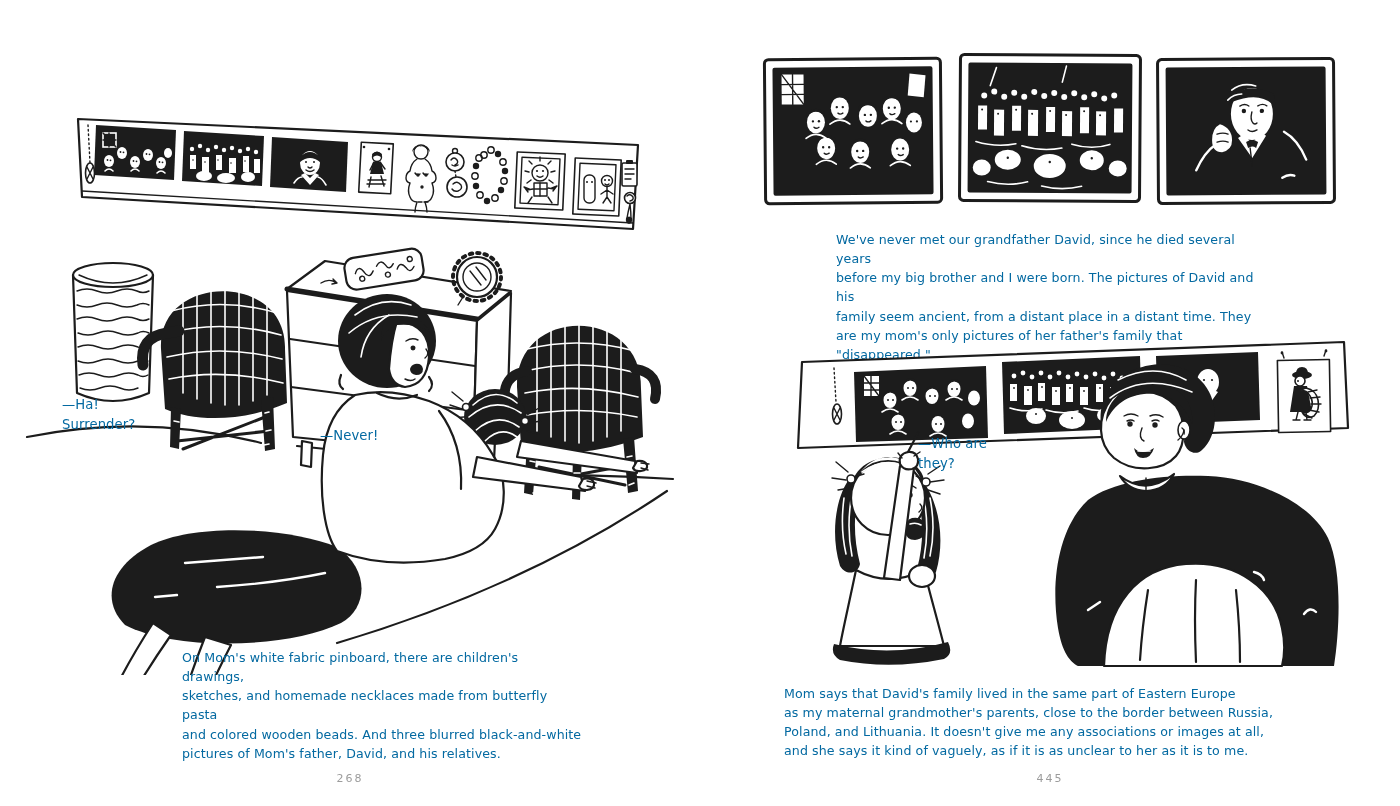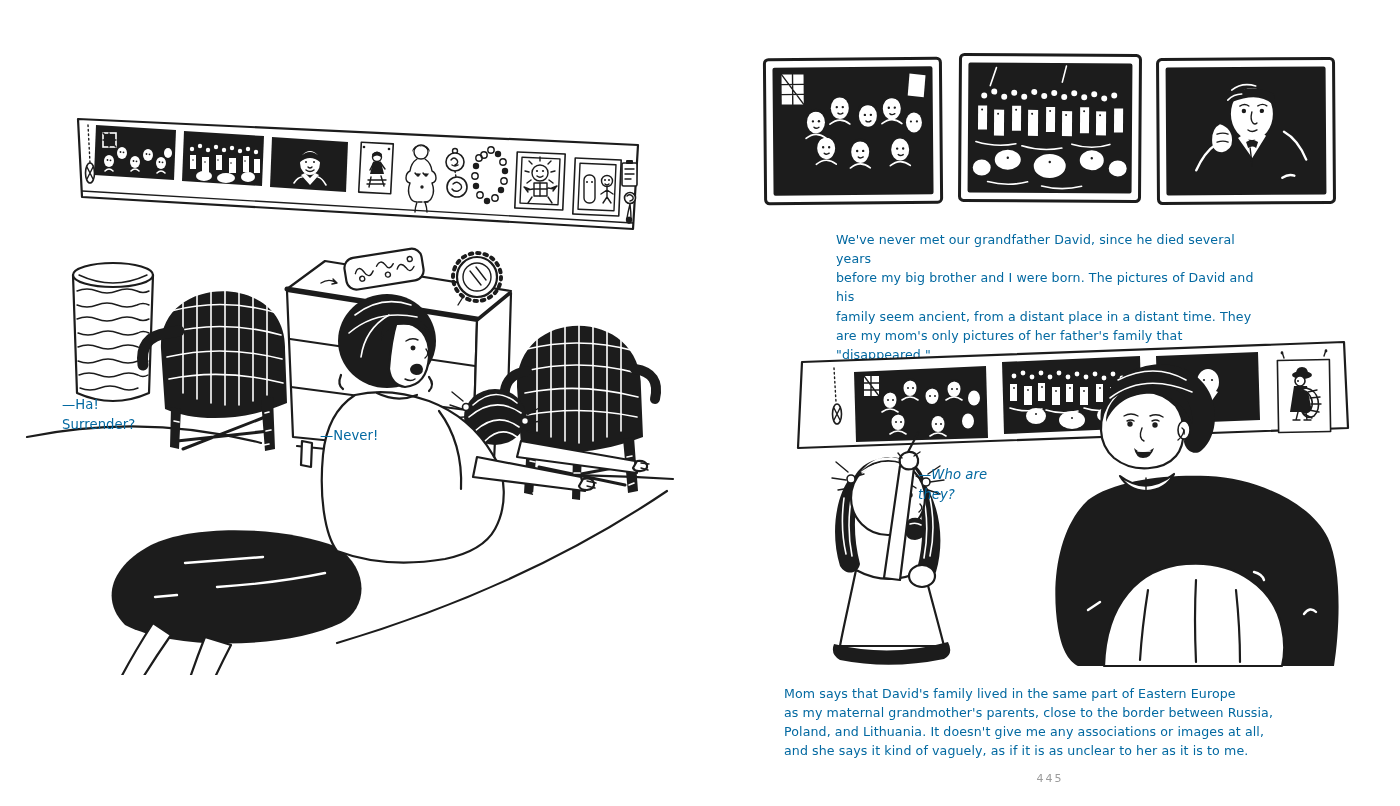--- a/index.html
+++ b/index.html
@@ -372,21 +372,26 @@
           <path d="M336,112 Q340,84 364,70"></path>
         </g>
       <path class="ink" d="M316,130 q-4,10 2,14 M404,132 q6,8 0,14"></path>
     </g>
   </svg>
 
   <div class="page-text dialogue center" style="left:62px;top:395px;width:150px;">—Ha!
 Surrender?</div>
   <div class="page-text dialogue" style="left:320px;top:426px;">—Never!</div>
 
-
+  <div class="page-text caption" style="left:182px;top:648px;width:400px;">On Mom's white fabric pinboard, there are children's drawings,
+sketches, and homemade necklaces made from butterfly pasta
+and colored wooden beads. And three blurred black-and-white
+pictures of Mom's father, David, and his relatives.</div>
+
+  <div class="pageno" style="left:0;top:772px;">268</div>
 
   <svg class="abs" style="left:762px;top:50px;" width="575" height="162" viewBox="0 0 575 162">
 
     <g transform="rotate(-.5 90 80)">
       <rect class="ink3" x="3" y="9" width="176" height="144" rx="4"></rect>
       <rect class="blk" x="11" y="17" width="160" height="128" rx="2"></rect>
       <rect fill="#fff" x="20" y="24" width="22" height="30"></rect>
       <path class="thin" d="M20,34 h22 M20,44 h22 M31,24 v30 M20,24 l22,30"></path>
       <polygon fill="#fff" points="148,24 164,26 162,48 146,46"></polygon>
       <g fill="#fff">
@@ -700,21 +705,21 @@
       <g class="wl">
           <path d="M330,52 Q366,34 398,52"></path>
           <path d="M322,70 Q356,44 404,64"></path>
         </g>
 
       <path class="wht" d="M332,148 Q358,168 386,146 Q378,162 358,163 Q340,162 332,148 Z"></path>
       <path class="thin" d="M358,150 l0,12"></path>
     </g>
   </svg>
 
-  <div class="page-text dialogue center" style="left:918px;top:465px;width:104px;font-style:italic;">—Who are
+  <div class="page-text dialogue center" style="left:918px;top:434px;width:104px;">—Who are
 they?</div>
 
   <div class="page-text caption" style="left:784px;top:668px;width:492px;margin-top:16px;">Mom says that David's family lived in the same part of Eastern Europe
 as my maternal grandmother's parents, close to the border between Russia,
 Poland, and Lithuania. It doesn't give me any associations or images at all,
 and she says it kind of vaguely, as if it is as unclear to her as it is to me.</div>
 
   <div class="pageno" style="left:700px;top:772px;">445</div>
 
 </div>

